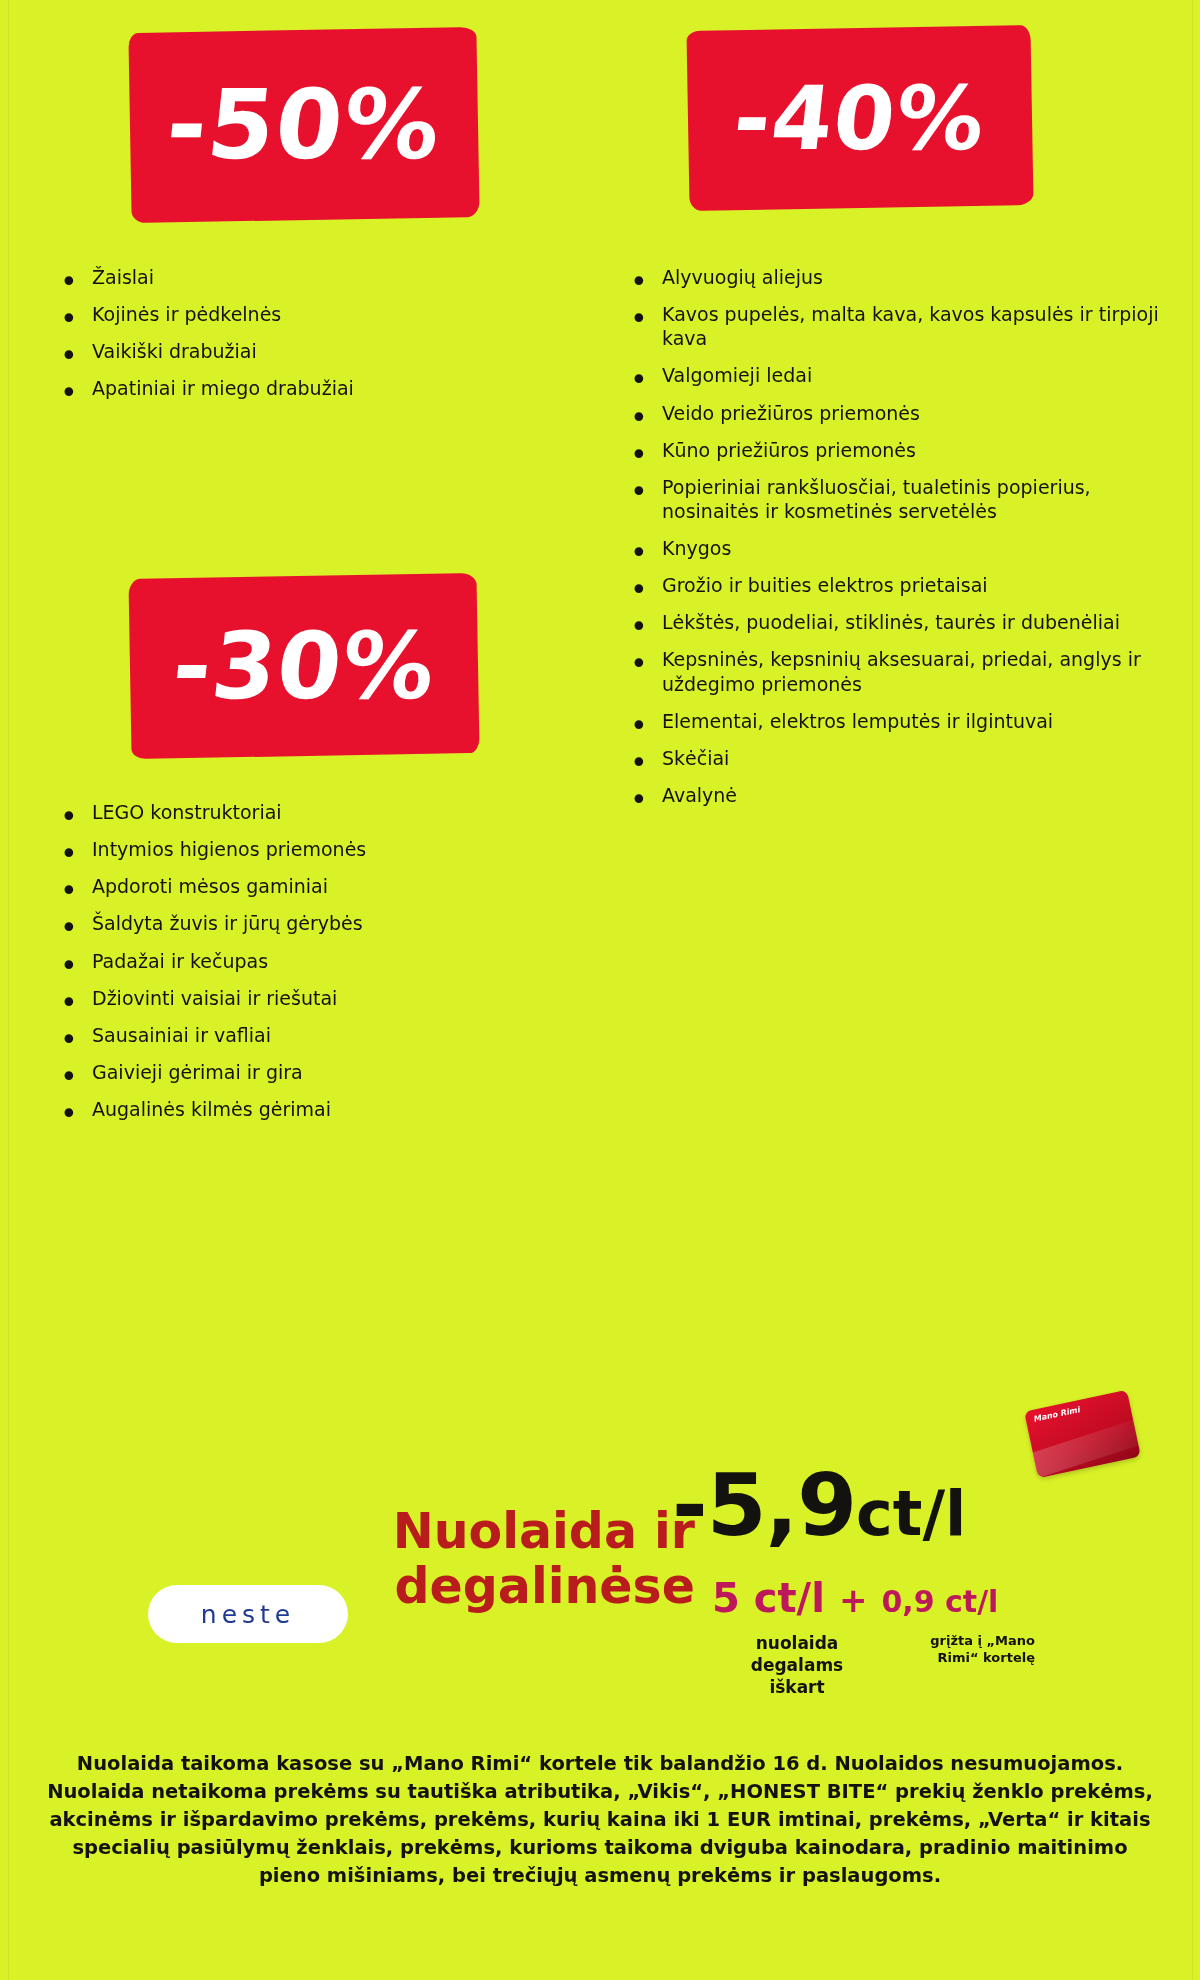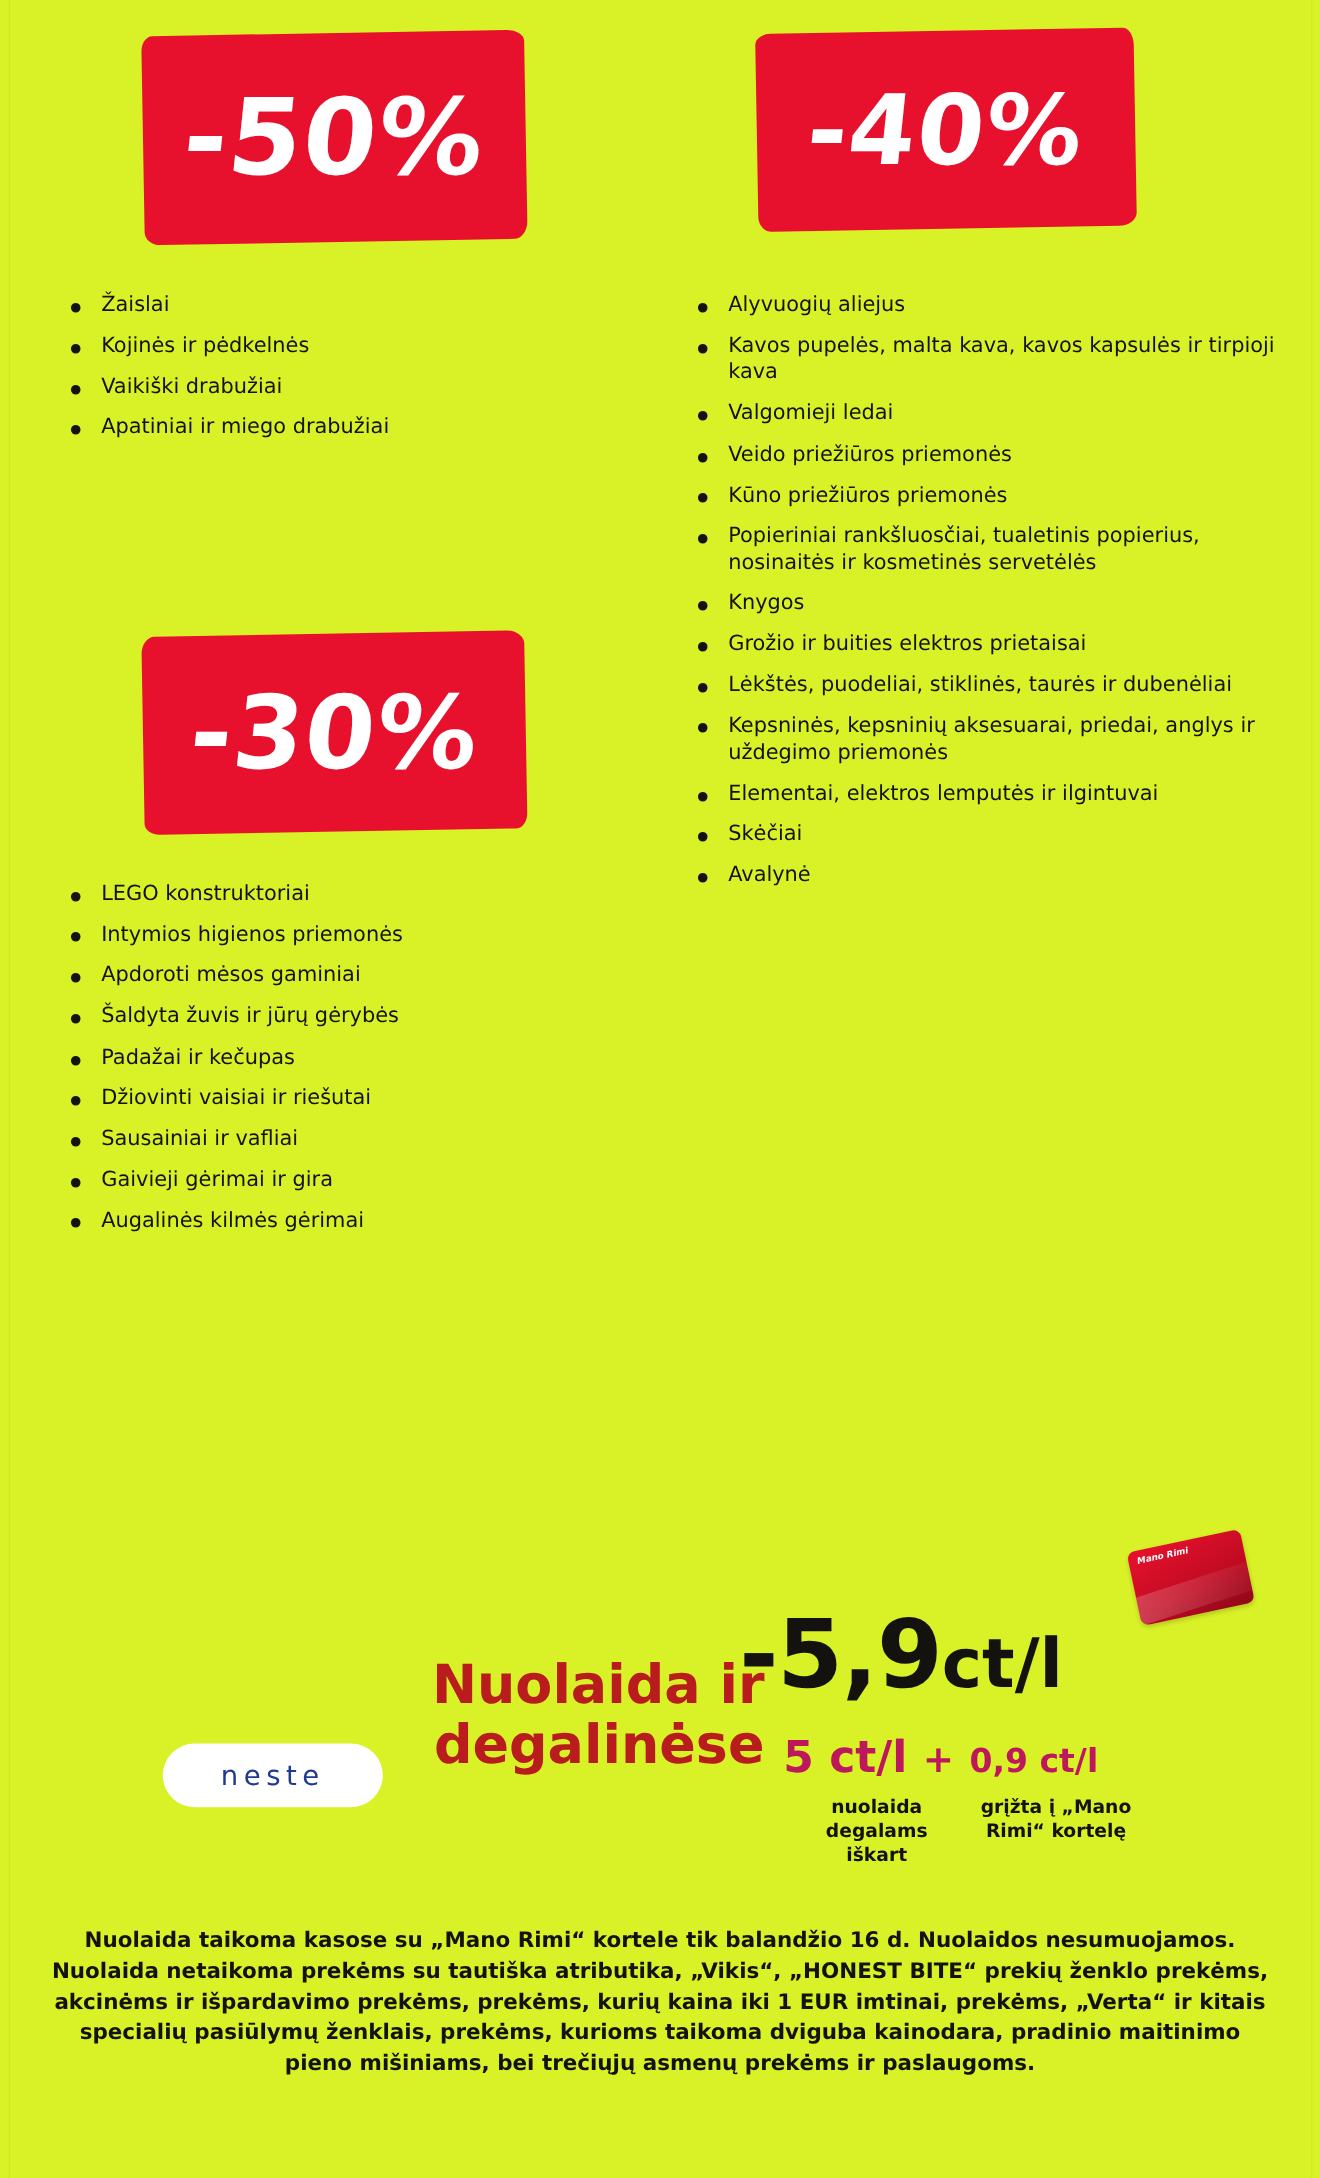--- a/index.html
+++ b/index.html
@@ -182,25 +182,25 @@
     font-weight: bold;
     line-height: 1.28;
     color: #14120f;
     text-align: center;
   }
   .note-right {
     position: absolute;
     left: 885px;
     top: 1633px;
     width: 150px;
-    font-size: 17px;
+    font-size: 13px;
     font-weight: bold;
     line-height: 1.28;
     color: #14120f;
-    text-align: center;
+    text-align: right;
   }
   .rimi-card {
     position: absolute;
     left: 1030px;
     top: 1400px;
     width: 105px;
     height: 68px;
     background: linear-gradient(160deg, #e8112d 0%, #c10b22 60%, #8e0718 100%);
     border-radius: 7px;
     transform: rotate(-12deg);

